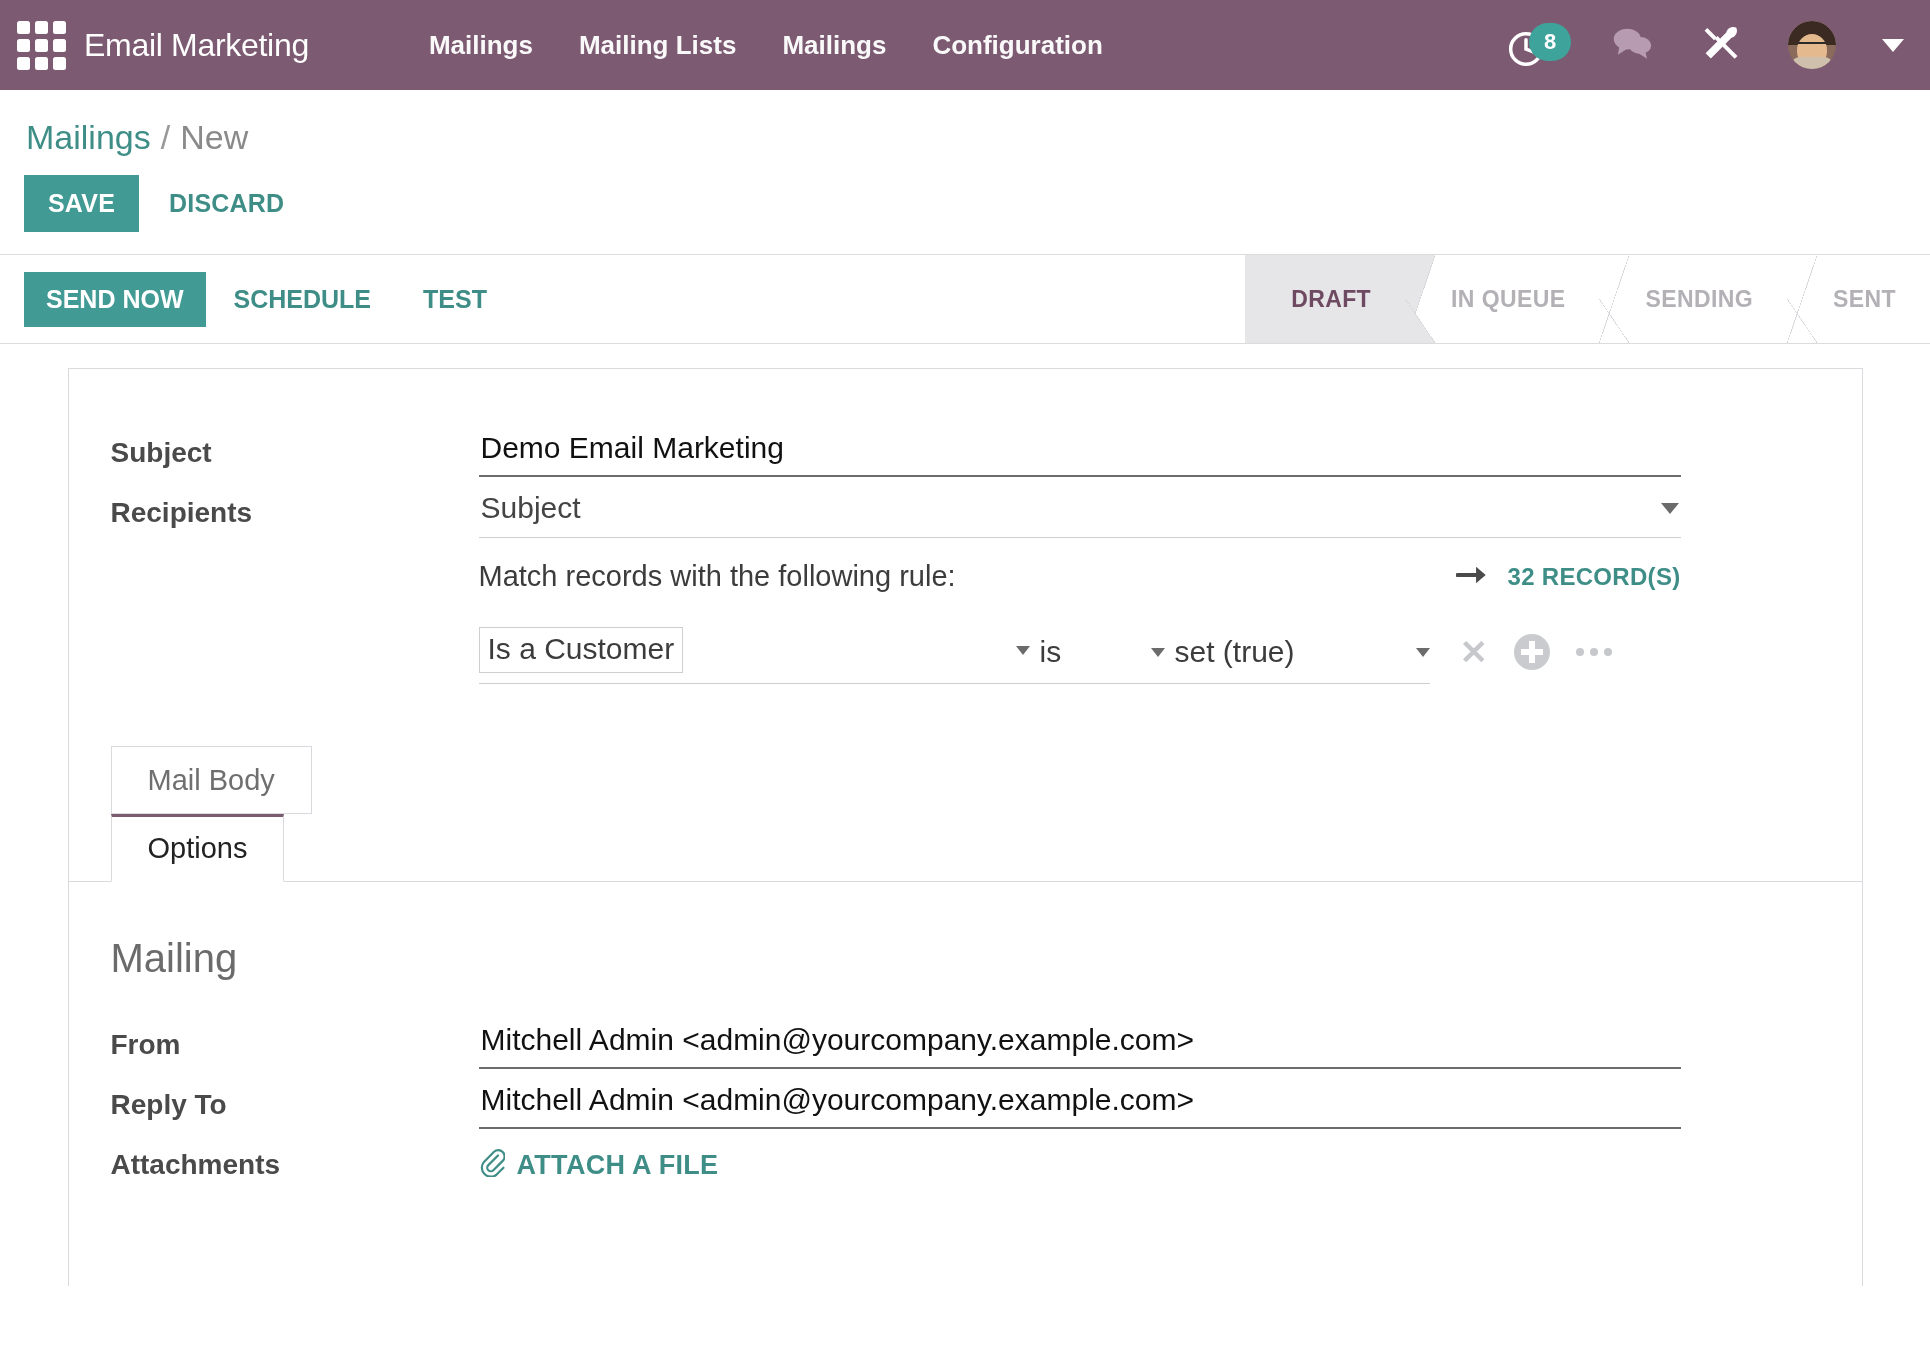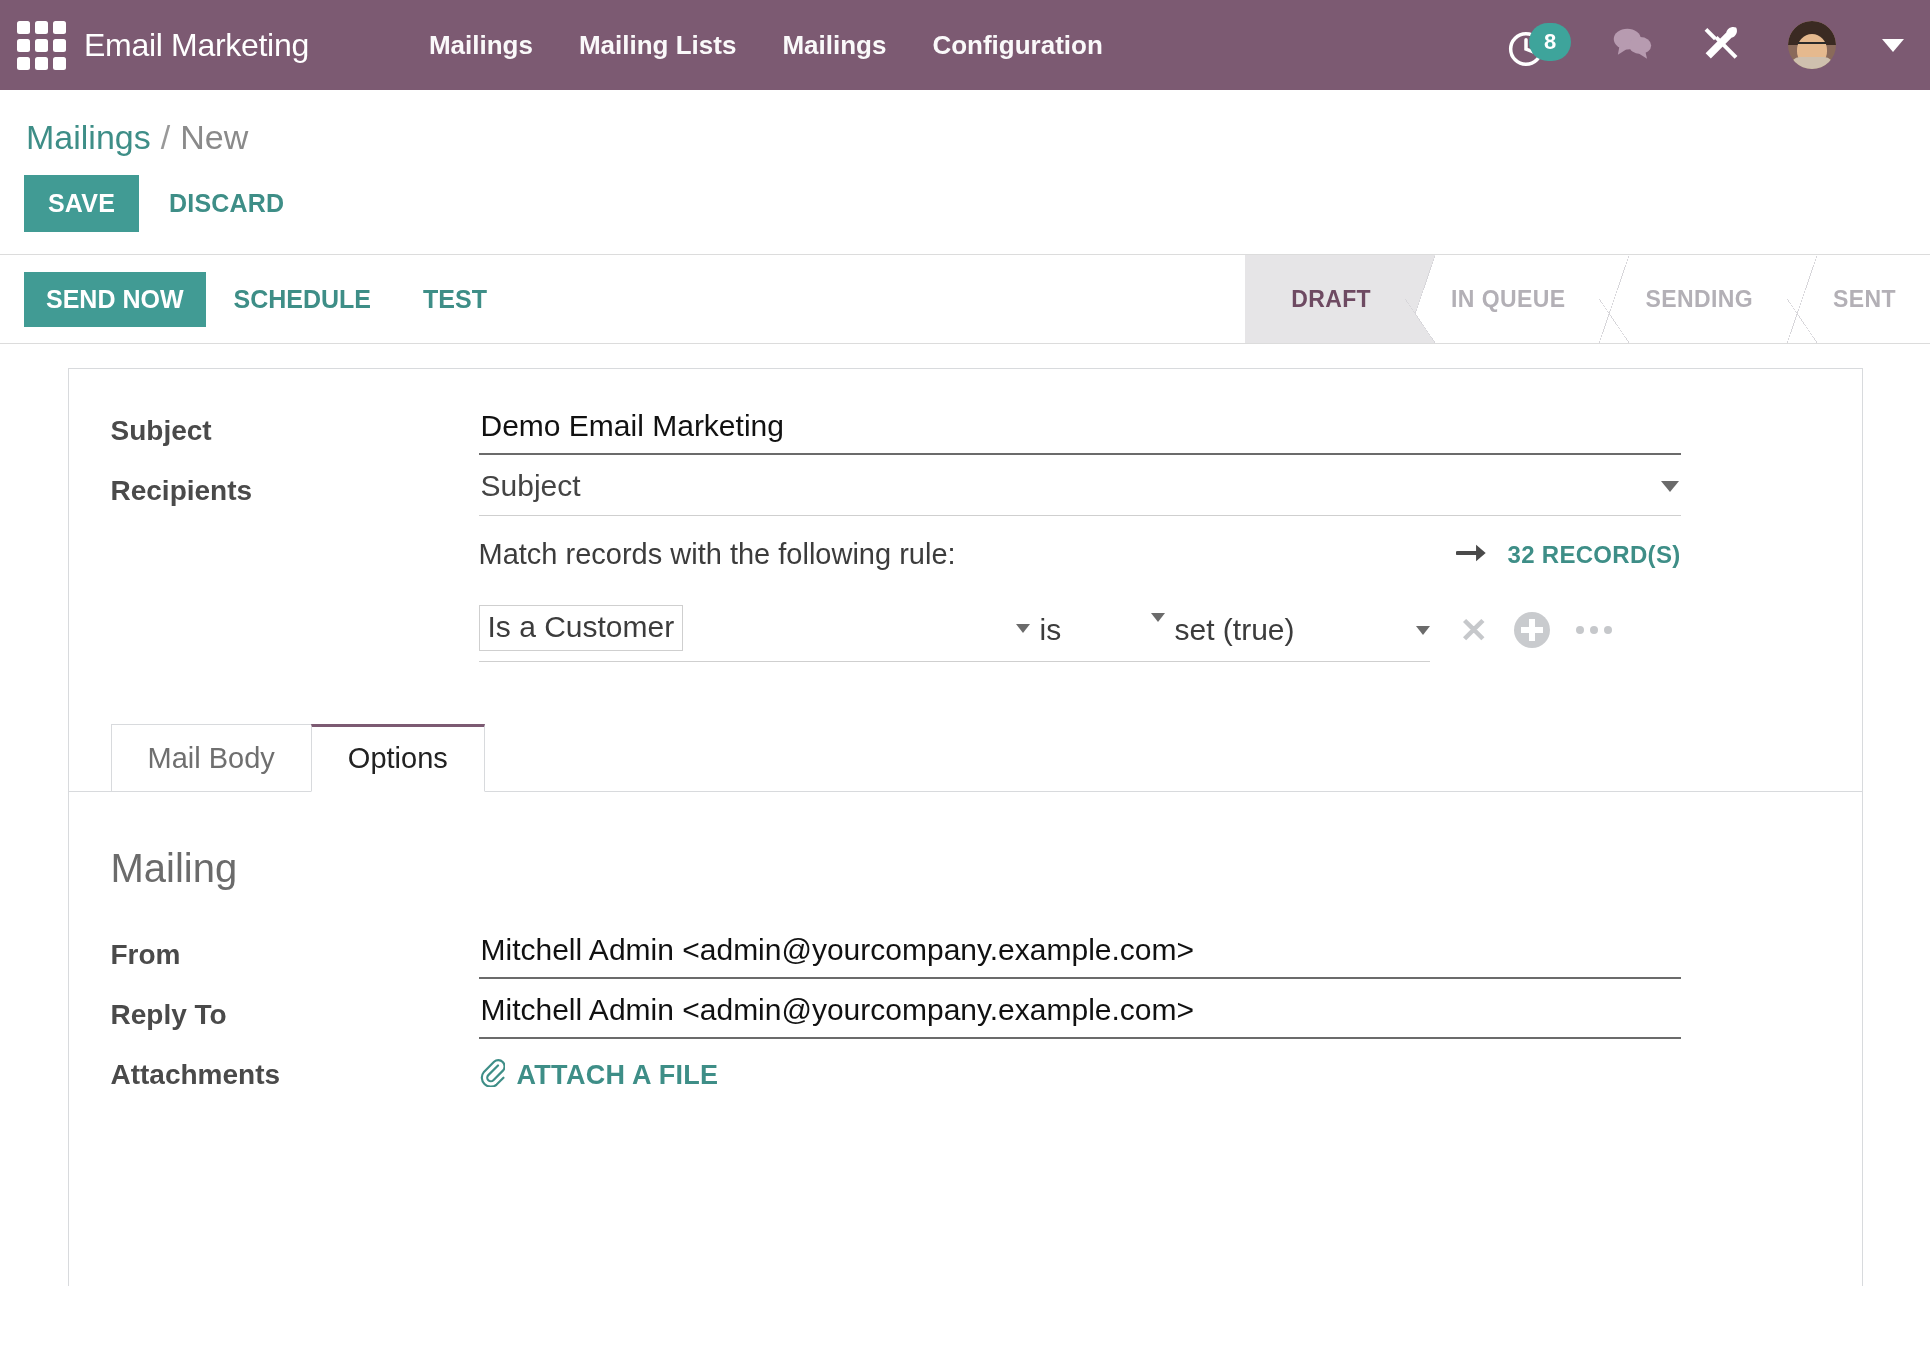--- a/index.html
+++ b/index.html
@@ -181,21 +181,21 @@
 
   
   .sheet-bg { background: #ffffff; padding: 24px 0 0 0; height: 942px; }
   .sheet {
     margin: 0 auto;
     width: 1795px;
     background: #ffffff;
     border: 1px solid #d8dadd;
     border-bottom: none;
     min-height: 918px;
-    padding: 36px 0 0 0;
+    padding: 58px 0 0 0;
   }
   .form-inner { padding: 0 42px 0 42px; }
 
   .frow { display: flex; align-items: flex-start; margin-bottom: 10px; }
   .flabel {
     width: 368px;
     font-size: 28px; font-weight: bold;
     color: #4a4a4a;
     padding-top: 10px;
     flex: 0 0 auto;
@@ -258,21 +258,21 @@
   .mini-caret {
     margin-left: auto;
     width: 0; height: 0;
     border-left: 7px solid transparent;
     border-right: 7px solid transparent;
     border-top: 9px solid #6b6b6b;
   }
   .rf-op {
     width: 135px;
     border-bottom: 1px solid #cfcfcf;
-    display: flex; 
+    display: flex; align-items: center;
     padding: 0 0 14px 10px;
     font-size: 30px; color: #3c3c3c;
   }
   .rf-op-label { padding-right: 8px; }
   .rf-val {
     width: 265px;
     border-bottom: 1px solid #cfcfcf;
     display: flex; align-items: center;
     padding: 0 0 14px 10px;
     font-size: 30px; color: #3c3c3c;
@@ -290,20 +290,21 @@
   .ico-plus::after { left: 7px; top: 15px; width: 22px; height: 6px; }
   .ico-dots { display: flex; gap: 6px; cursor: pointer; }
   .ico-dots i { width: 8px; height: 8px; border-radius: 50%; background: #c6c8cb; display: block; }
 
   
   .notebook { margin-top: 62px; }
   .tabs {
     display: flex; align-items: flex-start;
     padding-left: 42px;
     position: relative;
+    flex-direction: column;
   }
   .tabs::after {
     content: ""; position: absolute; left: 0; right: 0; bottom: 0;
     height: 1px; background: #d8dadd;
   }
   .tab {
     font-size: 29px; color: #6f6f6f;
     padding: 17px 36px 16px 36px;
     border: 1px solid #d8dadd;
     background: #ffffff;

